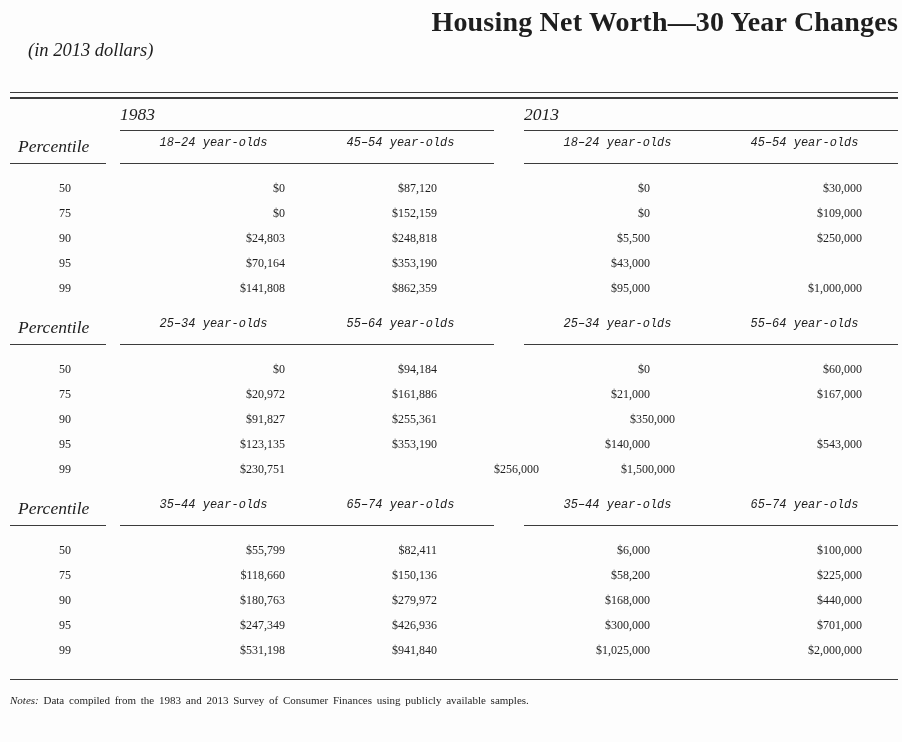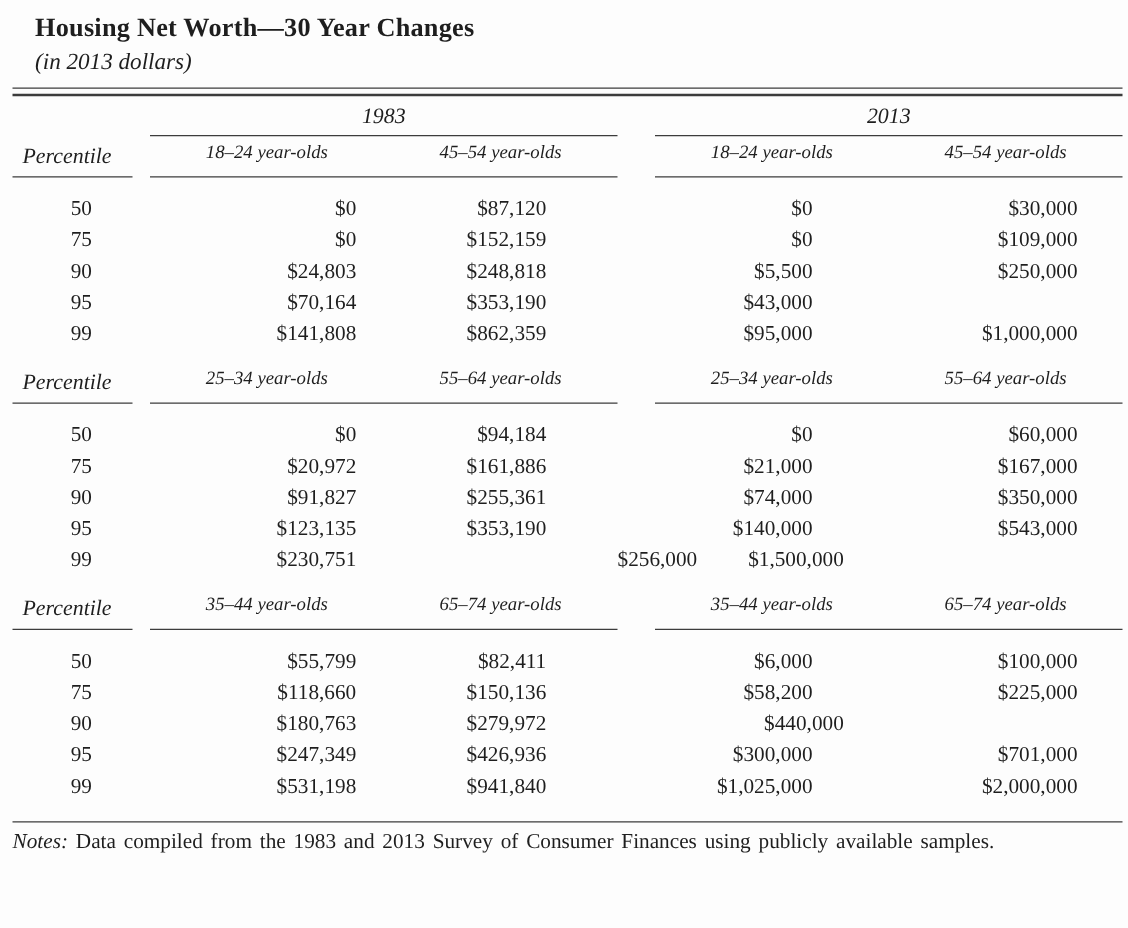--- a/index.html
+++ b/index.html
@@ -7,43 +7,43 @@
     width: 902px; height: 742px;
     background: #fdfdfd;
     color: #1e1e1e;
     font-family: "Liberation Serif", serif;
     overflow: hidden;
   }
   .page { padding: 8px 4px 0 10px; }
 
   .title {
     font-weight: bold;
-    font-size: 21px;
+    font-size: 28px;
     line-height: 24px;
     margin: 2px 0 5px 18px;
     letter-spacing: 0.2px;
+    text-align: right;
   }
   .subtitle {
     font-style: italic;
     font-size: 18.5px;
     line-height: 22px;
-    margin: 0 0 9px 18px;
+    margin: 0 0 31px 18px;
   }
 
   .tbl { width: 888px; }
 
   .drule .a { border-top: 1.5px solid #3c3c3c; }
   .drule .b { border-top: 2.5px solid #3c3c3c; margin-top: 4px; }
 
   .grid4 { display: grid; grid-template-columns: 110px 374px 30px 374px; }
   .grid6 { display: grid; grid-template-columns: 110px 187px 187px 30px 187px 187px; }
 
   .year-row { margin-top: 5px; }
   .ygroup {
-    text-align: center;
     font-style: italic;
     font-size: 17.5px;
     padding-bottom: 5px;
     border-bottom: 1.6px solid #3c3c3c;
   }
 
   .hdr-row { margin-top: 5px; }
   .phead {
     font-style: italic;
     font-size: 17.5px;
@@ -54,39 +54,40 @@
     align-self: end;
   }
   .hgroup {
     display: grid;
     grid-template-columns: 1fr 1fr;
     border-bottom: 1.6px solid #3c3c3c;
   }
   .hcell {
     text-align: center;
     font-style: italic;
-    font-size: 15px;
+    font-size: 12px;
     padding-bottom: 6px;
+    font-family: Liberation Mono, monospace;
   }
 
   .rows { margin-top: 12px; margin-bottom: 16px; }
-  .row { height: 25px; line-height: 25px; font-size: 17px; }
+  .row { height: 25px; line-height: 25px; font-size: 12px; }
   .pc  { text-align: center; }
   .num { text-align: right; font-variant-numeric: lining-nums; }
   .pr1 { padding-right: 22px; }
   .pr2 { padding-right: 57px; }
   .pr3 { padding-right: 61px; }
   .pr4 { padding-right: 36px; }
 
   .bottom-rule { border-top: 1.6px solid #3c3c3c; width: 888px; }
 
   .notes {
-    margin-top: 3px;
+    margin-top: 13px;
     width: 884px;
-    font-size: 17px;
+    font-size: 11px;
     line-height: 1.45;
     text-align: justify;
     word-spacing: 2px;
   }
   .notes .lbl { font-style: italic; }
 </style>
 </head>
 <body>
 
 <div class="page">
@@ -191,21 +192,20 @@
         <div class="num pr2">$161,886</div>
         <div></div>
         <div class="num pr3">$21,000</div>
         <div class="num pr4">$167,000</div>
       </div>
       <div class="row grid6">
         <div class="pc">90</div>
         <div class="num pr1">$91,827</div>
         <div class="num pr2">$255,361</div>
         <div></div>
-        <div class="num pr3">$74,000</div>
         <div class="num pr4">$350,000</div>
       </div>
       <div class="row grid6">
         <div class="pc">95</div>
         <div class="num pr1">$123,135</div>
         <div class="num pr2">$353,190</div>
         <div></div>
         <div class="num pr3">$140,000</div>
         <div class="num pr4">$543,000</div>
       </div>
@@ -246,20 +246,21 @@
         <div class="num pr2">$150,136</div>
         <div></div>
         <div class="num pr3">$58,200</div>
         <div class="num pr4">$225,000</div>
       </div>
       <div class="row grid6">
         <div class="pc">90</div>
         <div class="num pr1">$180,763</div>
         <div class="num pr2">$279,972</div>
         <div></div>
+        <div class="num pr3">$168,000</div>
         <div class="num pr4">$440,000</div>
       </div>
       <div class="row grid6">
         <div class="pc">95</div>
         <div class="num pr1">$247,349</div>
         <div class="num pr2">$426,936</div>
         <div></div>
         <div class="num pr3">$300,000</div>
         <div class="num pr4">$701,000</div>
       </div>

